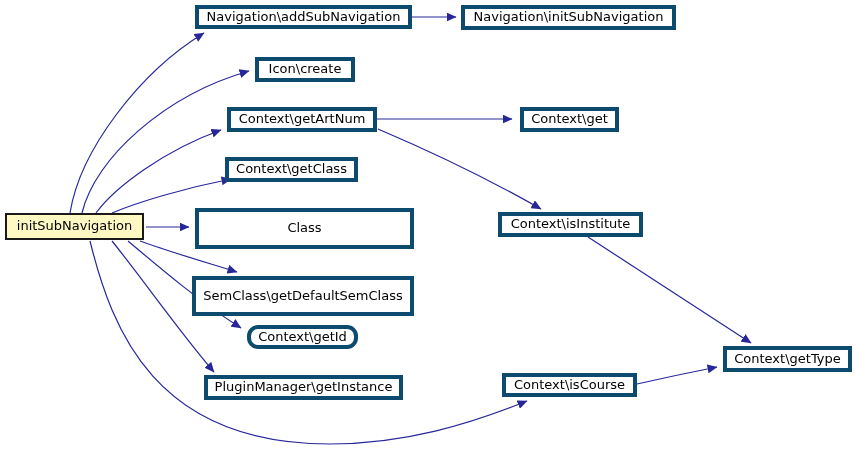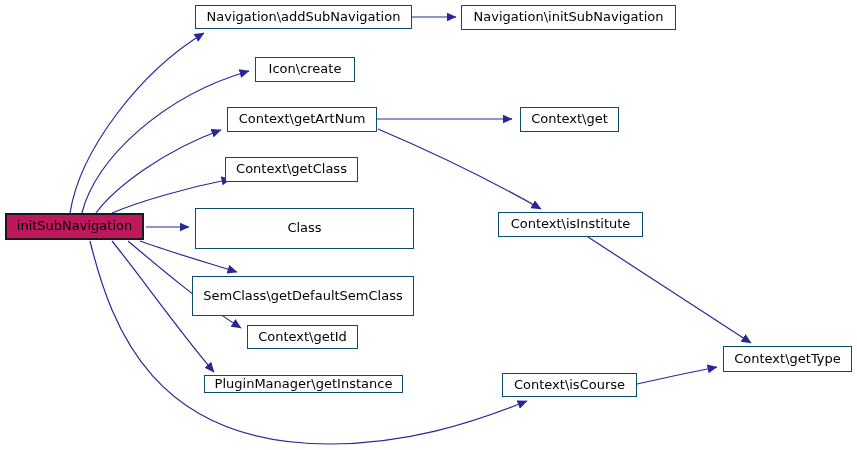--- a/index.html
+++ b/index.html
@@ -8,34 +8,34 @@
     width:857px;height:450px;
     background:#ffffff;
     font-family:"DejaVu Sans","Liberation Sans",sans-serif;
     overflow:hidden;
   }
   #edge-layer{position:absolute;left:0;top:0;width:857px;height:450px;}
   .node{
     position:absolute;
     box-sizing:border-box;
     background:#ffffff;
-    border:1px solid #0c4a6e;
+    border:4px solid #0c4a6e;
     color:#000000;
     font-size:13px;
     line-height:1.3;
     display:flex;
     flex-direction:column;
     align-items:center;
     justify-content:center;
     text-align:center;
     white-space:nowrap;
     cursor:pointer;
   }
   .node.highlight{
-    background:#be185d;
+    background:#fef9c3;
     border:2px solid #1a1a1a;
     cursor:default;
   }
   .node span{display:block;}
   path.edge{fill:none;stroke-width:1.2px;}
 </style>
 </head>
 <body>
 
 <div id="stage">
@@ -83,24 +83,24 @@
       </div>
       <div class="node" style="left: 225px; top: 157px; width: 133px; height: 25px;">
         <span>Context\getClass</span>
       </div>
       <div class="node" style="left: 195px; top: 208px; width: 219px; height: 41px;">
         <span>Class</span>
       </div>
       <div class="node" style="left: 192px; top: 276px; width: 222px; height: 40px;">
         <span>SemClass\getDefaultSemClass</span>
       </div>
-      <div class="node" style="left: 247px; top: 325px; width: 111px; height: 24px;">
+      <div class="node" style="left: 247px; top: 325px; width: 111px; height: 24px; border-radius: 11px;">
         <span>Context\getId</span>
       </div>
-      <div class="node" style="left: 204px; top: 375px; width: 199px; height: 18px;">
+      <div class="node" style="left: 204px; top: 375px; width: 199px; height: 25px;">
         <span>PluginManager\getInstance</span>
       </div>
       <div class="node" style="left: 498px; top: 212px; width: 145px; height: 25px;">
         <span>Context\isInstitute</span>
       </div>
       <div class="node" style="left: 502px; top: 373px; width: 135px; height: 24px;">
         <span>Context\isCourse</span>
       </div>
       <div class="node" style="left: 723px; top: 346px; width: 129px; height: 26px;">
         <span>Context\getType</span>

